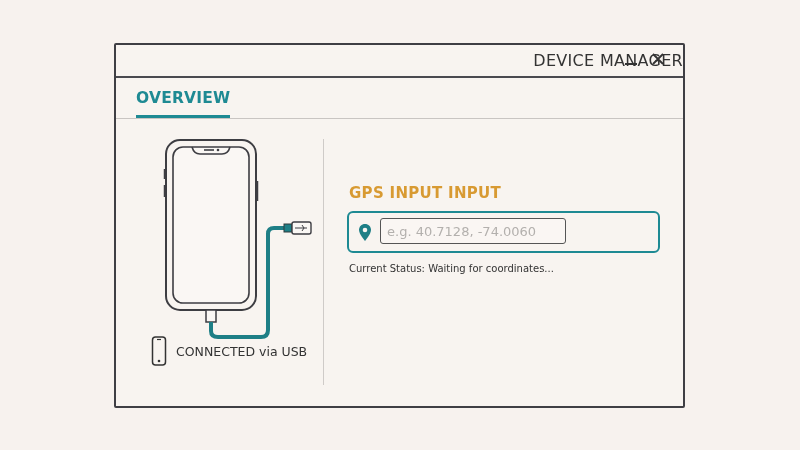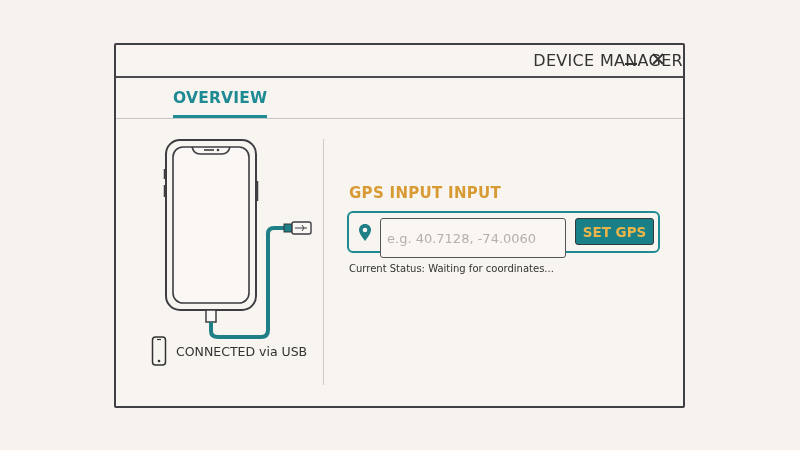--- a/index.html
+++ b/index.html
@@ -30,21 +30,21 @@
   }
   .min-btn { right: 42px; }
   .close-btn { right: 15px; }
   .min-btn span { display:block; width: 12px; height: 2px; background:#333; margin: 14px auto 0; }
 
   .tabs {
     height: 40px; border-bottom: 1px solid #c9c5c2; position: relative;
   }
   .tab {
     position: absolute; top: 11px; font-size: 15.5px; letter-spacing: 0.2px;
-    cursor: pointer; padding-bottom: 8px; margin-left: 37px;
+    cursor: pointer; padding-bottom: 8px;
   }
   .tab-overview { left: 20px; color: #1e8a93; font-weight: bold; border-bottom: 3px solid #1e8a93; }
   .tab-settings { left: 128px; color: #b4b1ae; }
 
   .divider {
     position: absolute; left: 207px; top: 94px; width: 1px; height: 246px;
     background: #cfcbc8;
   }
   .illustration { position: absolute; left: 14px; top: 86px; }
   .conn-row {
@@ -55,21 +55,21 @@
   .gps-title {
     position: absolute; left: 233px; top: 139px;
     font-size: 15px; font-weight: bold; color: #d89a32; letter-spacing: 0.3px;
   }
   .gps-box {
     position: absolute; left: 231px; top: 166px; width: 313px; height: 42px;
     border: 2px solid #1e8a93; border-radius: 6px; box-sizing: border-box;
   }
   .pin { position: absolute; left: 9px; top: 10px; }
   .gps-input {
-    position: absolute; left: 31px; top: 5px; width: 186px; height: 40px;
+    position: absolute; left: 31px; top: 5px; width: 186px; height: 26px;
     border: 1.5px solid #555; border-radius: 3px; box-sizing: border-box;
     background: #faf6f3; font-family: "DejaVu Sans", sans-serif;
     font-size: 13px; color: #333; padding: 0 6px; outline: none;
   }
   .gps-input::placeholder { color: #b3b0ad; }
   .set-btn {
     position: absolute; left: 226px; top: 5px; width: 79px; height: 27px;
     background: #1a8088; border: 1.5px solid #2e3a3c; border-radius: 3px;
     color: #e9b54a; font-family: "DejaVu Sans", sans-serif; font-size: 13.5px;
     font-weight: bold; box-sizing: border-box; cursor: pointer; padding: 0;
@@ -133,16 +133,15 @@
 
   <div class="divider"></div>
 
   <div class="gps-title">GPS INPUT INPUT</div>
   <div class="gps-box">
     <svg class="pin" width="14" height="19" viewBox="0 0 14 19">
       <path d="M7 1 C3.5 1 1 3.6 1 7 C1 11 7 18 7 18 C7 18 13 11 13 7 C13 3.6 10.5 1 7 1 Z" fill="#1e7f86"></path>
       <circle cx="7" cy="7" r="2.3" fill="#f8f4f0"></circle>
     </svg>
     <input class="gps-input" type="text" placeholder="e.g. 40.7128, -74.0060" style="">
-    <button class="set-btn">SET GPS</button>
   </div>
   <div class="status">Current Status: Waiting for coordinates...</div>
 </div>
 
 </body></html>

